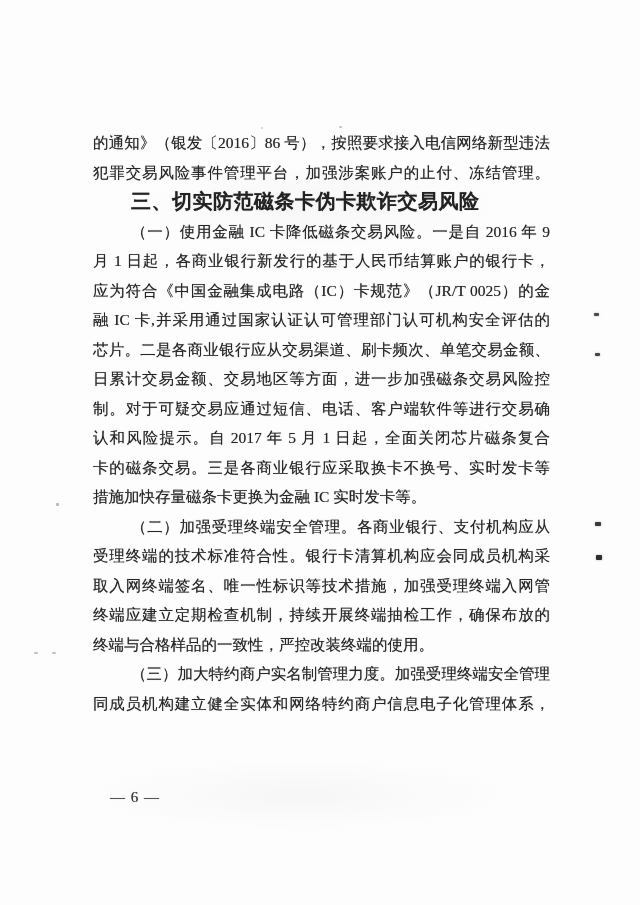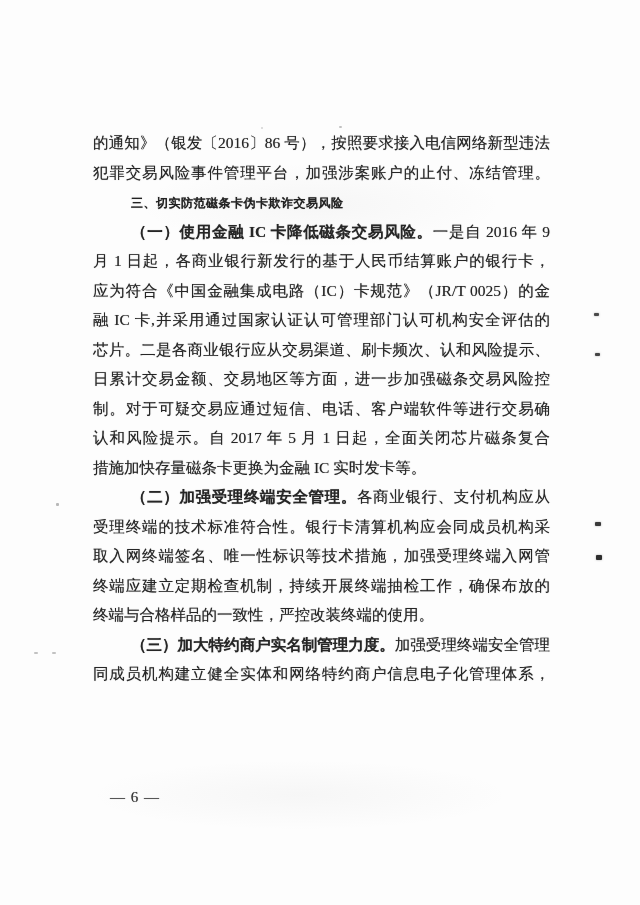--- a/index.html
+++ b/index.html
@@ -25,25 +25,25 @@
     height: 29.5px;
     line-height: 29.5px;
     font-size: 15.5px;
     text-align: justify;
     text-align-last: left;
     text-shadow: 0 0 0.8px rgba(35,35,35,0.55);
     color: #262626;
   }
   .line.fill { text-align-last: justify; }
   .line.indent { text-indent: 38px; }
-  .line .lead { font-weight: 700; }
+  .line .lead { font-weight: 400; }
   .line.heading-line span {
     font-family: "Liberation Sans", "DejaVu Sans", sans-serif;
     font-weight: 700;
-    font-size: 12px;
+    font-size: 20px;
     letter-spacing: 0.5px;
     color: #222222;
   }
   .footer {
     position: absolute;
     left: 110px;
     top: 783px;
     height: 29px;
     line-height: 29px;
     font-size: 15px;
@@ -67,24 +67,25 @@
 
 <div class="page">
   <div class="text-block">
       <div class="line fill"><span>的通知》（银发〔2016〕86 号），按照要求接入电信网络新型违法</span></div>
       <div class="line fill"><span>犯罪交易风险事件管理平台，加强涉案账户的止付、冻结管理。</span></div>
       <div class="line indent heading-line"><span>三、切实防范磁条卡伪卡欺诈交易风险</span></div>
       <div class="line fill indent"><span class="lead">（一）使用金融 IC 卡降低磁条交易风险。</span><span>一是自 2016 年 9</span></div>
       <div class="line fill"><span>月 1 日起，各商业银行新发行的基于人民币结算账户的银行卡，</span></div>
       <div class="line fill"><span>应为符合《中国金融集成电路（IC）卡规范》（JR/T 0025）的金</span></div>
       <div class="line fill"><span>融 IC 卡,并采用通过国家认证认可管理部门认可机构安全评估的</span></div>
-      <div class="line fill"><span>芯片。二是各商业银行应从交易渠道、刷卡频次、认和风险提示、</span></div>
+      <div class="line fill"><span>芯片。二是各商业银行应从交易渠道、刷卡频次、单笔交易金额、</span></div>
       <div class="line fill"><span>日累计交易金额、交易地区等方面，进一步加强磁条交易风险控</span></div>
       <div class="line fill"><span>制。对于可疑交易应通过短信、电话、客户端软件等进行交易确</span></div>
       <div class="line fill"><span>认和风险提示。自 2017 年 5 月 1 日起，全面关闭芯片磁条复合</span></div>
+      <div class="line fill"><span>卡的磁条交易。三是各商业银行应采取换卡不换号、实时发卡等</span></div>
       <div class="line"><span>措施加快存量磁条卡更换为金融 IC 实时发卡等。</span></div>
       <div class="line fill indent"><span class="lead">（二）加强受理终端安全管理。</span><span>各商业银行、支付机构应从</span></div>
       <div class="line fill"><span>受理终端的技术标准符合性。银行卡清算机构应会同成员机构采</span></div>
       <div class="line fill"><span>取入网终端签名、唯一性标识等技术措施，加强受理终端入网管</span></div>
       <div class="line fill"><span>终端应建立定期检查机制，持续开展终端抽检工作，确保布放的</span></div>
       <div class="line"><span>终端与合格样品的一致性，严控改装终端的使用。</span></div>
       <div class="line fill indent"><span class="lead">（三）加大特约商户实名制管理力度。</span><span>加强受理终端安全管理</span></div>
       <div class="line fill"><span>同成员机构建立健全实体和网络特约商户信息电子化管理体系，</span></div>
     </div>
   <div class="footer">— 6 —</div>

